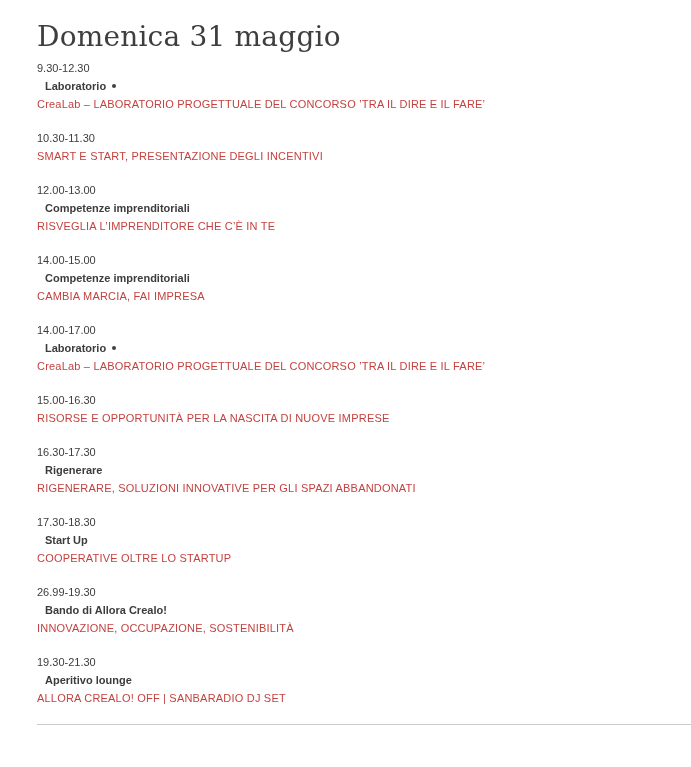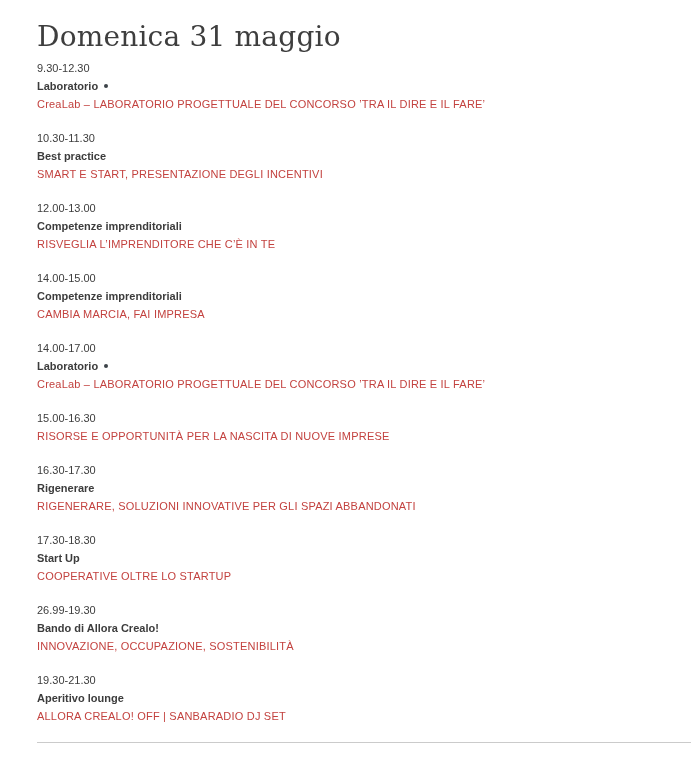--- a/index.html
+++ b/index.html
@@ -36,20 +36,21 @@
   .time {
     color: #3c3c3c;
     font-weight: 400;
   }
   .category-row {
     display: block;
   }
   .category {
     color: #3c3c3c;
     font-weight: 700;
+    margin-left: 8px;
   }
   .bullet {
     display: inline-block;
     width: 4px;
     height: 4px;
     border-radius: 50%;
     background: #3d4349;
     margin-left: 6px;
     vertical-align: 2px;
   }
@@ -79,23 +80,20 @@
     <div class="category-row">
       <span class="category">Laboratorio</span><span class="bullet"></span>
     </div>
     <div>
       <a class="event-link">CreaLab – LABORATORIO PROGETTUALE DEL CONCORSO ’TRA IL DIRE E IL FARE’</a>
     </div>
   </div>
 
   <div class="item">
     <div class="time">10.30-11.30</div>
-    <div class="category-row">
-      <span class="category">Best practice</span>
-    </div>
     <div>
       <a class="event-link">SMART E START, PRESENTAZIONE DEGLI INCENTIVI</a>
     </div>
   </div>
 
   <div class="item">
     <div class="time">12.00-13.00</div>
     <div class="category-row">
       <span class="category">Competenze imprenditoriali</span>
     </div>

